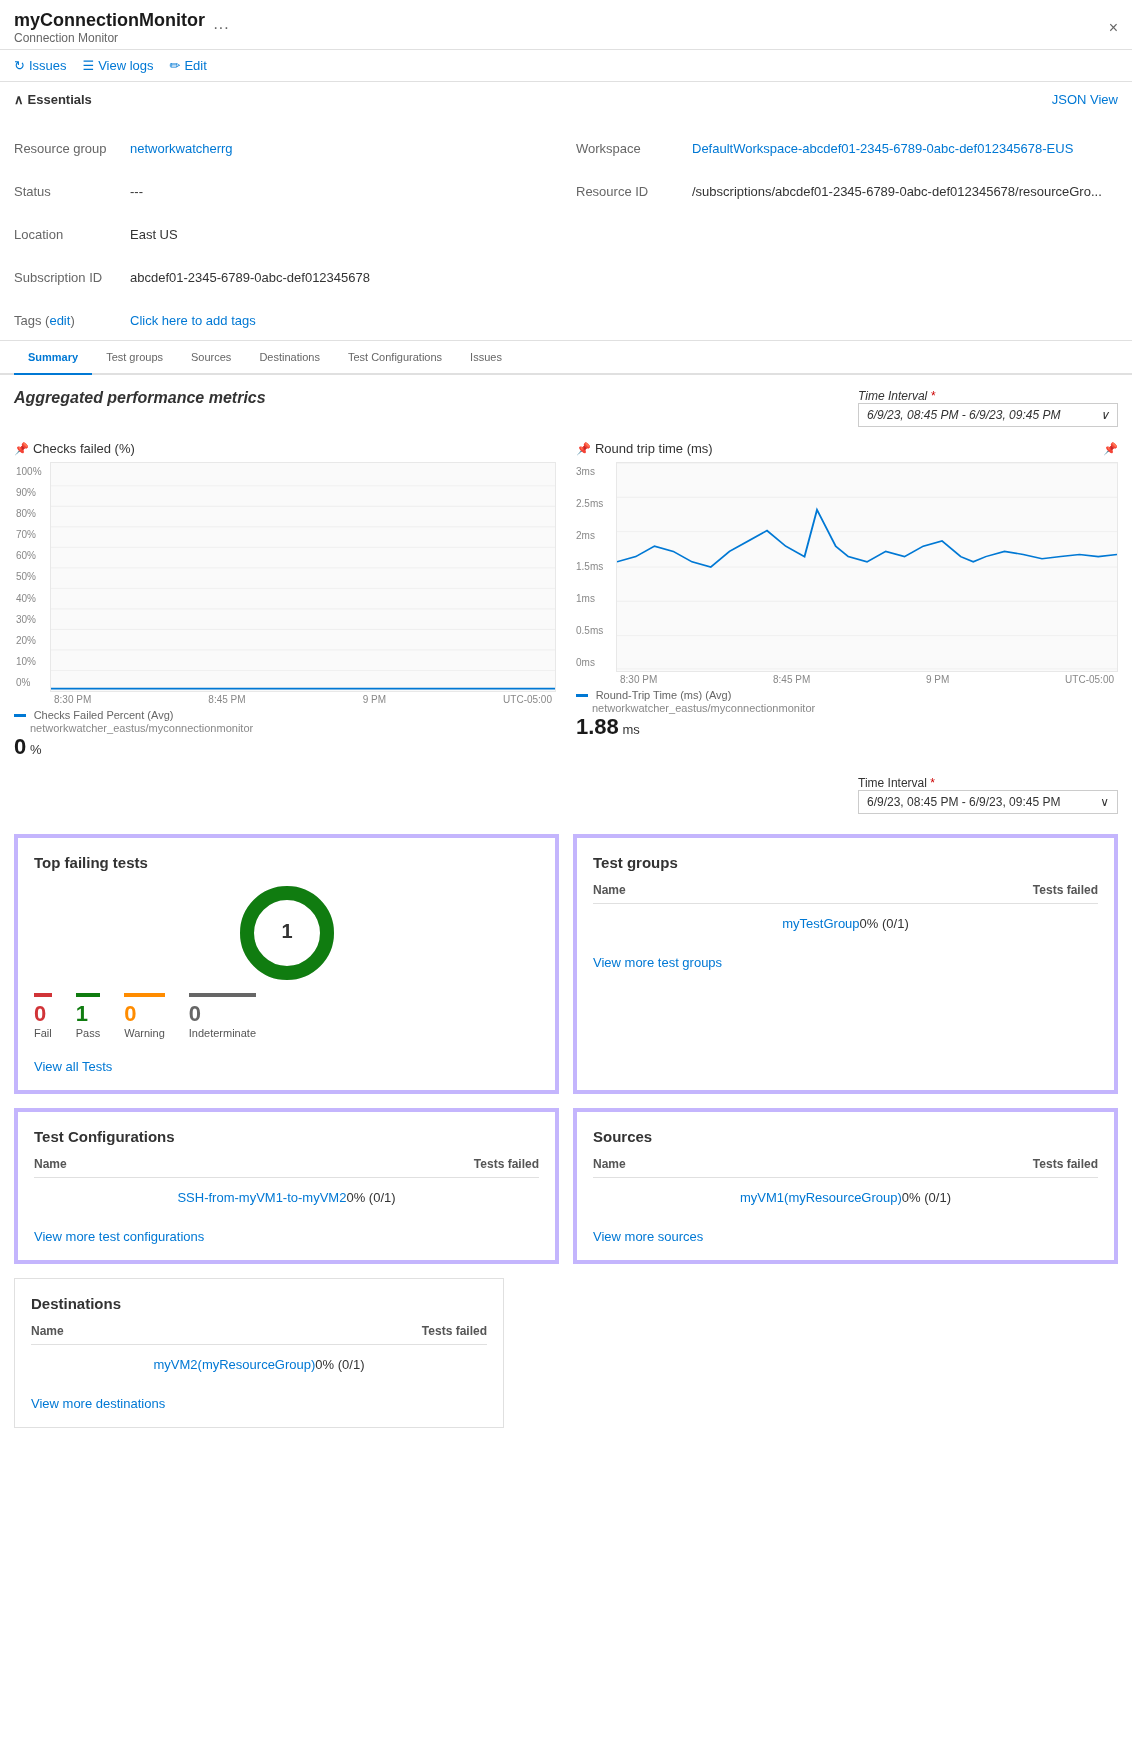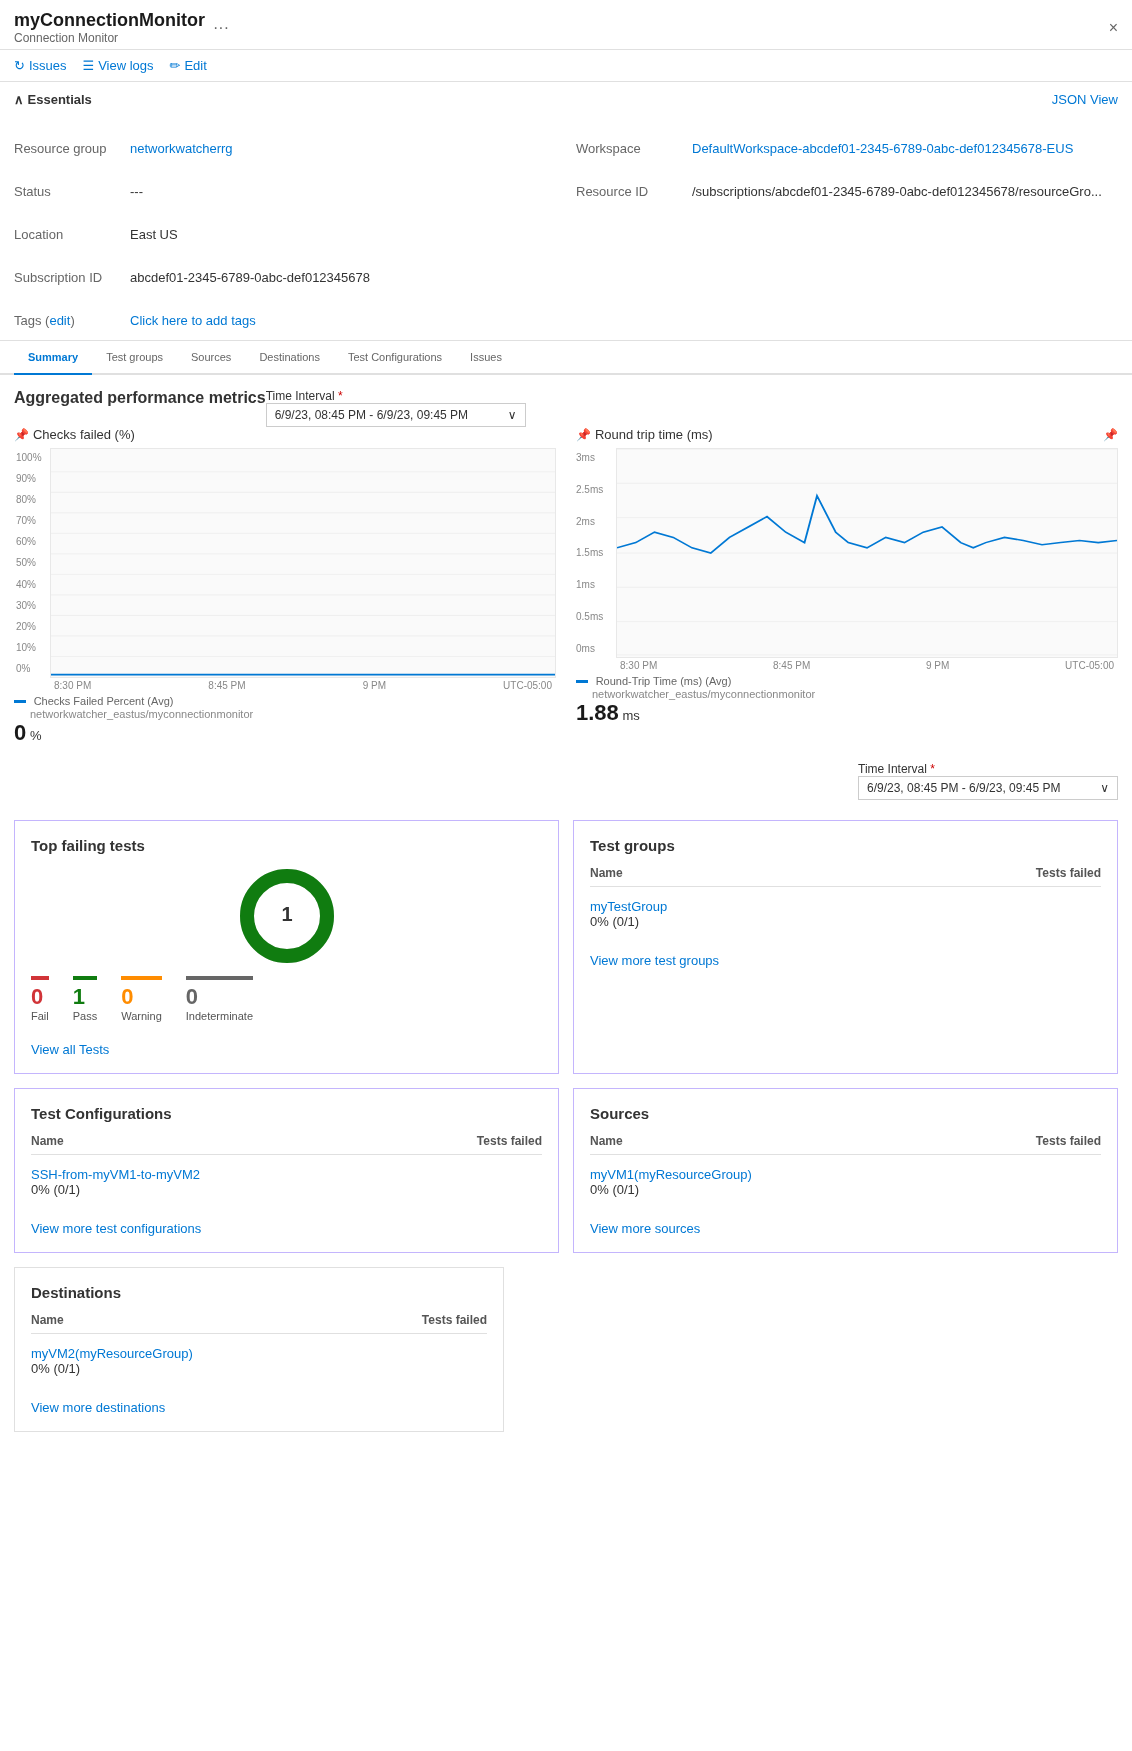--- a/index.html
+++ b/index.html
@@ -25,45 +25,45 @@
     .essentials-value { color: #333; }
     .essentials-value a, .link { color: #0078d4; text-decoration: none; cursor: pointer; }
 
     .tabs { display: flex; gap: 0; padding: 0 14px; border-bottom: 2px solid #e0e0e0; }
     .tab { padding: 10px 14px; cursor: pointer; font-size: 11px; color: #666; border-bottom: 2px solid transparent; margin-bottom: -2px; }
     .tab.active { color: #0078d4; border-bottom: 2px solid #0078d4; font-weight: 600; }
 
     .main-content { padding: 14px; }
     .section-title { font-size: 16px; font-weight: 600; margin-bottom: 10px; }
 
-    .metrics-header { display: flex; justify-content: flex-start; align-items: flex-start; margin-bottom: 0; }
+    .metrics-header { display: flex; justify-content: space-between; align-items: flex-start; margin-bottom: 14px; font-style: italic; }
     .time-interval-label { font-size: 12px; color: #333; }
     .time-interval-label span.required { color: #c00; }
     .time-interval-select { display: flex; align-items: center; border: 1px solid #ccc; padding: 4px 8px; font-size: 12px; cursor: pointer; background: #fff; gap: 6px; min-width: 260px; justify-content: space-between; }
 
     .charts-row { display: grid; grid-template-columns: 1fr 1fr; gap: 20px; margin-bottom: 16px; }
     .chart-container { position: relative; }
     .chart-title { font-size: 13px; font-weight: 500; margin-bottom: 6px; display: flex; align-items: center; gap: 4px; }
     .chart-legend { }
     .legend-title { font-size: 11px; color: #666; }
     .legend-value { font-size: 22px; font-weight: 700; color: #1a1a1a; }
     .legend-unit { font-size: 13px; font-weight: 400; }
 
     .chart-svg { width: 100%; height: 100%; }
 
     .y-labels { position: absolute; left: 2px; top: 0; height: 100%; display: flex; flex-direction: column; justify-content: space-between; font-size: 10px; color: #888; padding: 4px 0; }
     .x-labels { display: flex; justify-content: space-between; font-size: 10px; color: #888; padding: 2px 4px; }
 
     .bottom-time-row { display: flex; justify-content: flex-end; align-items: flex-start; margin-bottom: 20px; }
 
     .panels-row { display: grid; grid-template-columns: 1fr 1fr; gap: 14px; margin-bottom: 14px; }
-    .panel { border: 1px solid #c4b5fd; padding: 16px; }
+    .panel { border: 4px solid #c4b5fd; padding: 16px; }
     .panel-title { font-size: 15px; font-weight: 600; margin-bottom: 12px; }
     .panel-col-headers { display: flex; justify-content: space-between; font-size: 12px; color: #555; font-weight: 600; border-bottom: 1px solid #e0e0e0; padding-bottom: 6px; margin-bottom: 8px; }
-    .panel-row { display: flex; justify-content: space-between; font-size: 13px; padding: 4px 0; flex-direction: column; }
+    .panel-row { display: flex; justify-content: center; font-size: 13px; padding: 4px 0; }
     .panel-link { color: #0078d4; cursor: pointer; }
     .view-more { color: #0078d4; font-size: 13px; cursor: pointer; margin-top: 20px; display: block; }
 
     .donut-area { display: flex; justify-content: center; margin: 10px 0; }
     .donut-stats { display: flex; gap: 24px; margin-top: 8px; margin-bottom: 12px; }
     .stat-item { display: flex; flex-direction: column; }
     .stat-num { font-size: 22px; font-weight: 700; }
     .stat-label { font-size: 11px; color: #555; }
     .stat-bar { height: 4px; width: 100%; margin-bottom: 4px; }
 

